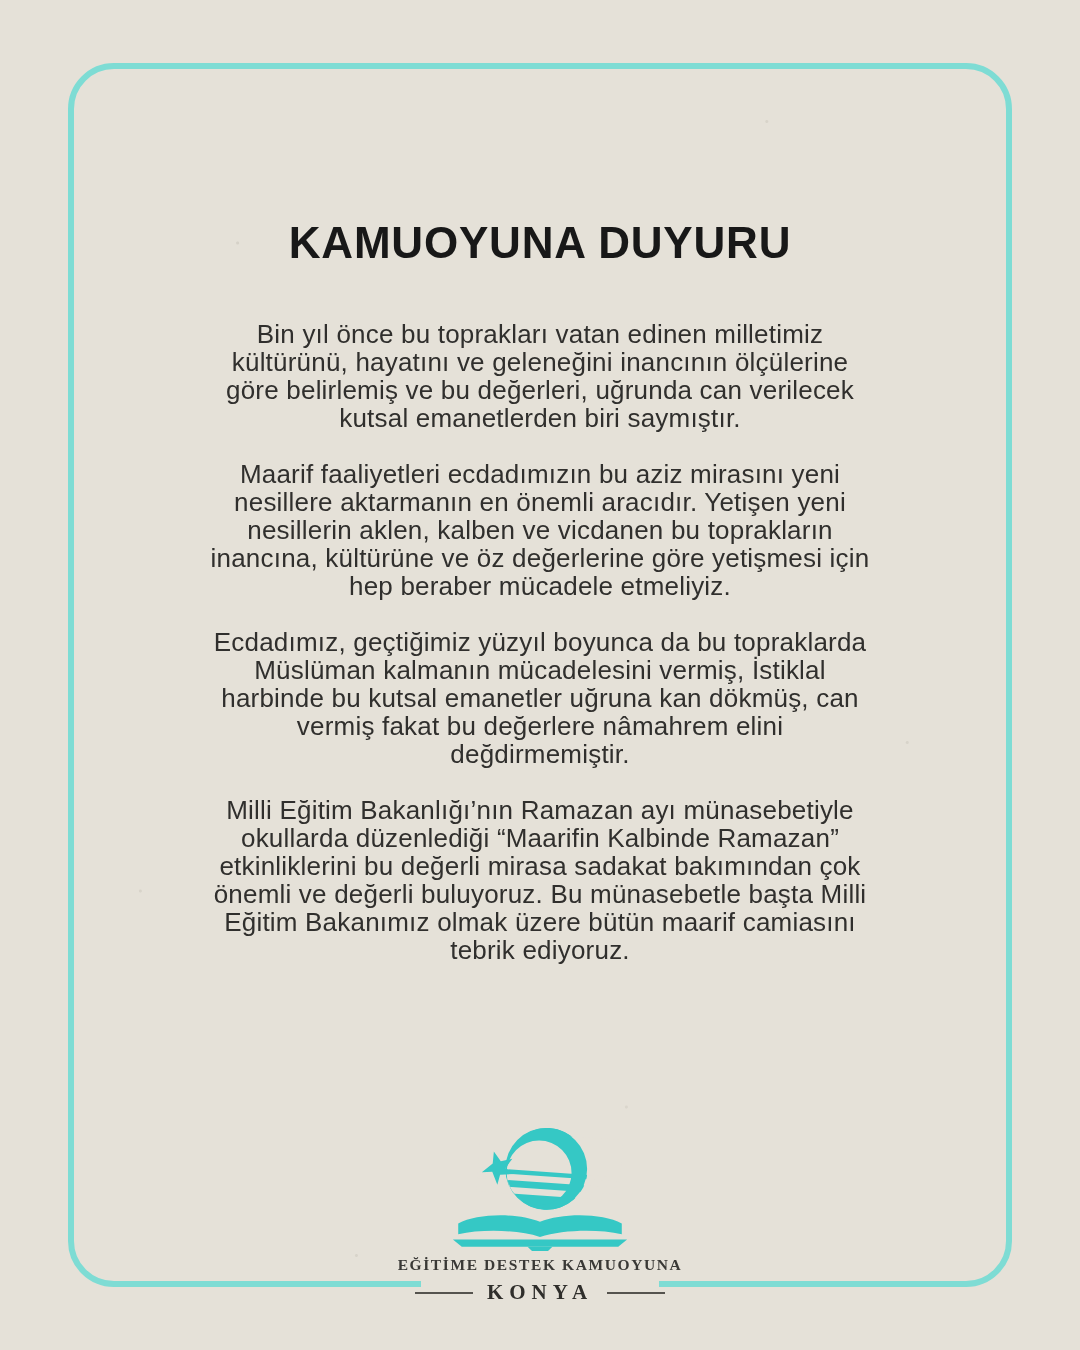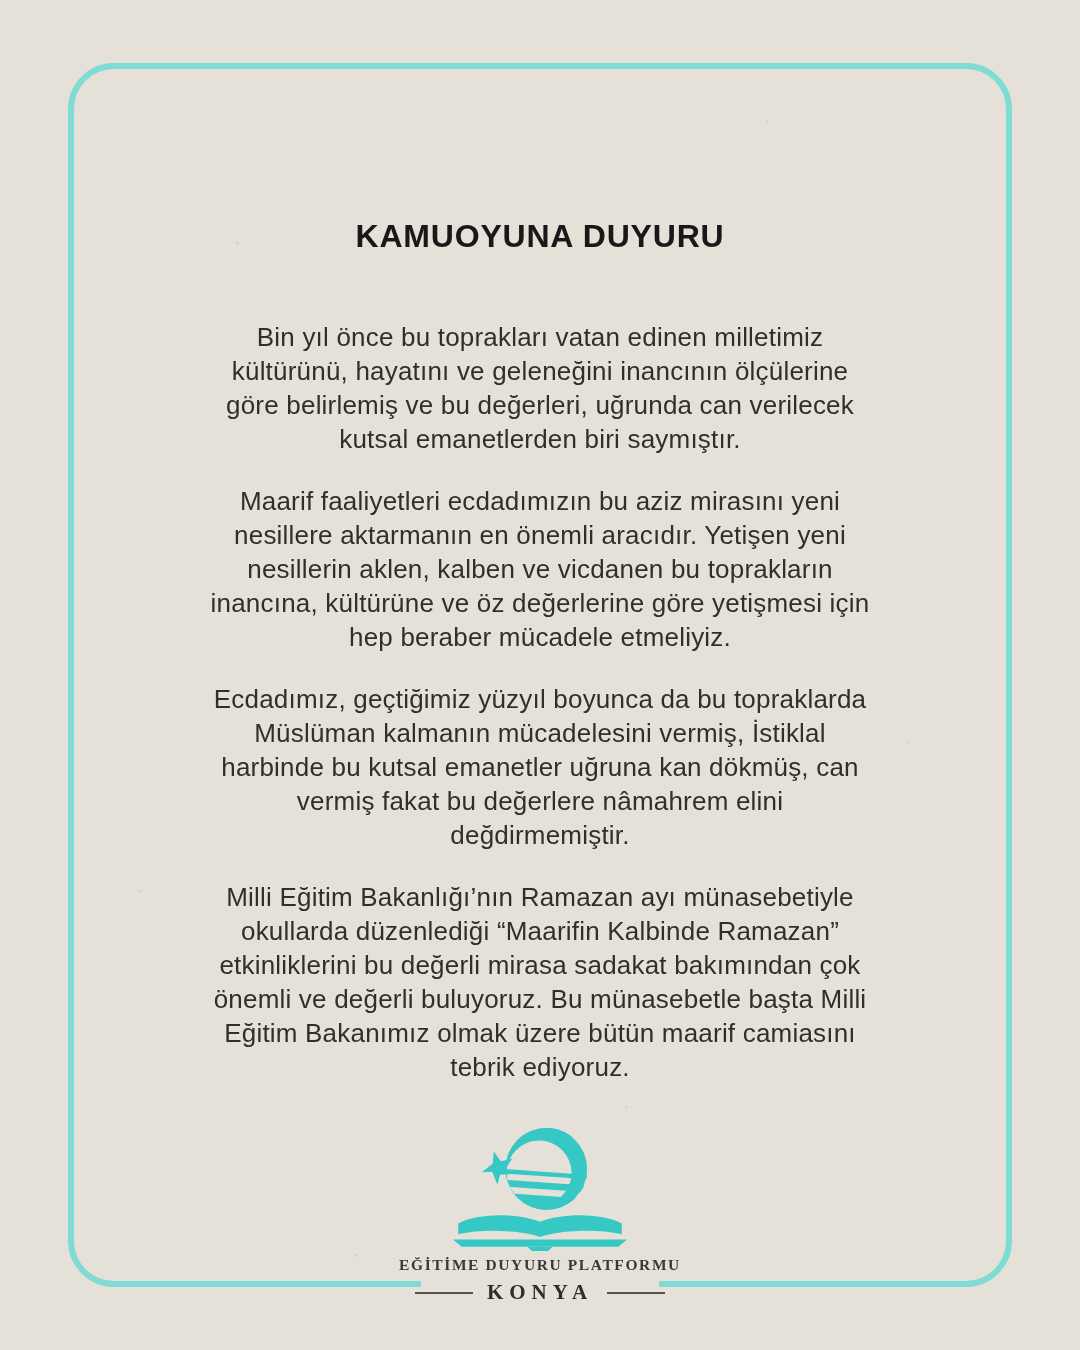--- a/index.html
+++ b/index.html
@@ -34,35 +34,35 @@
     box-sizing: border-box;
     border: 6px solid #7edcd4;
     border-radius: 46px;
   }
 
   .title {
     position: absolute;
     top: 218px; left: 0; right: 0;
     margin: 0;
     text-align: center;
-    font-size: 32px;
+    font-size: 44px;
     font-weight: 700;
     letter-spacing: 0.8px;
     color: #181818;
   }
 
   .body-text {
     position: absolute;
     top: 320px; left: 75px; right: 75px;
     text-align: center;
   }
   .para {
     margin: 0 auto 28px;
     font-size: 26px;
-    line-height: 34px;
+    line-height: 28px;
     letter-spacing: 0.2px;
     color: #302f2d;
     white-space: pre-line;
   }
   .para:last-child { margin-bottom: 8px; }
 
   
   .border-gap-mask {
     position: absolute;
     left: 421px; top: 1275px;
@@ -162,21 +162,21 @@
       <polygon class="teal" points="48.1,31.0 55.9,41.9 68.9,39.0 61.0,49.8 70.7,56.2 55.1,57.1 52.0,68.4 46.3,53.8 34.6,54.3 46.8,44.4"></polygon>
 
       <g>
         <path class="teal" d="M8,112 C30,100 75,100 100,110 C125,100 170,100 192,112
                              L192,124 C165,118 125,119 100,127 C75,119 35,118 8,124 Z"></path>
         <path class="teal" d="M2,130 H198 L188,138 H12 Z"></path>
         <path class="teal" d="M86,138 H114 L109,143 H91 Z"></path>
       </g>
     </svg>
 
-    <div class="org-name">EĞİTİME DUYURU PLATFORMU</div>
+    <div class="org-name">EĞİTİME DESTEK KAMUOYUNA</div>
 
     <div class="city-row">
       <span class="dash"></span>
       <span class="city">KONYA</span>
       <span class="dash"></span>
     </div>
   </footer>
 
 </div>
 

